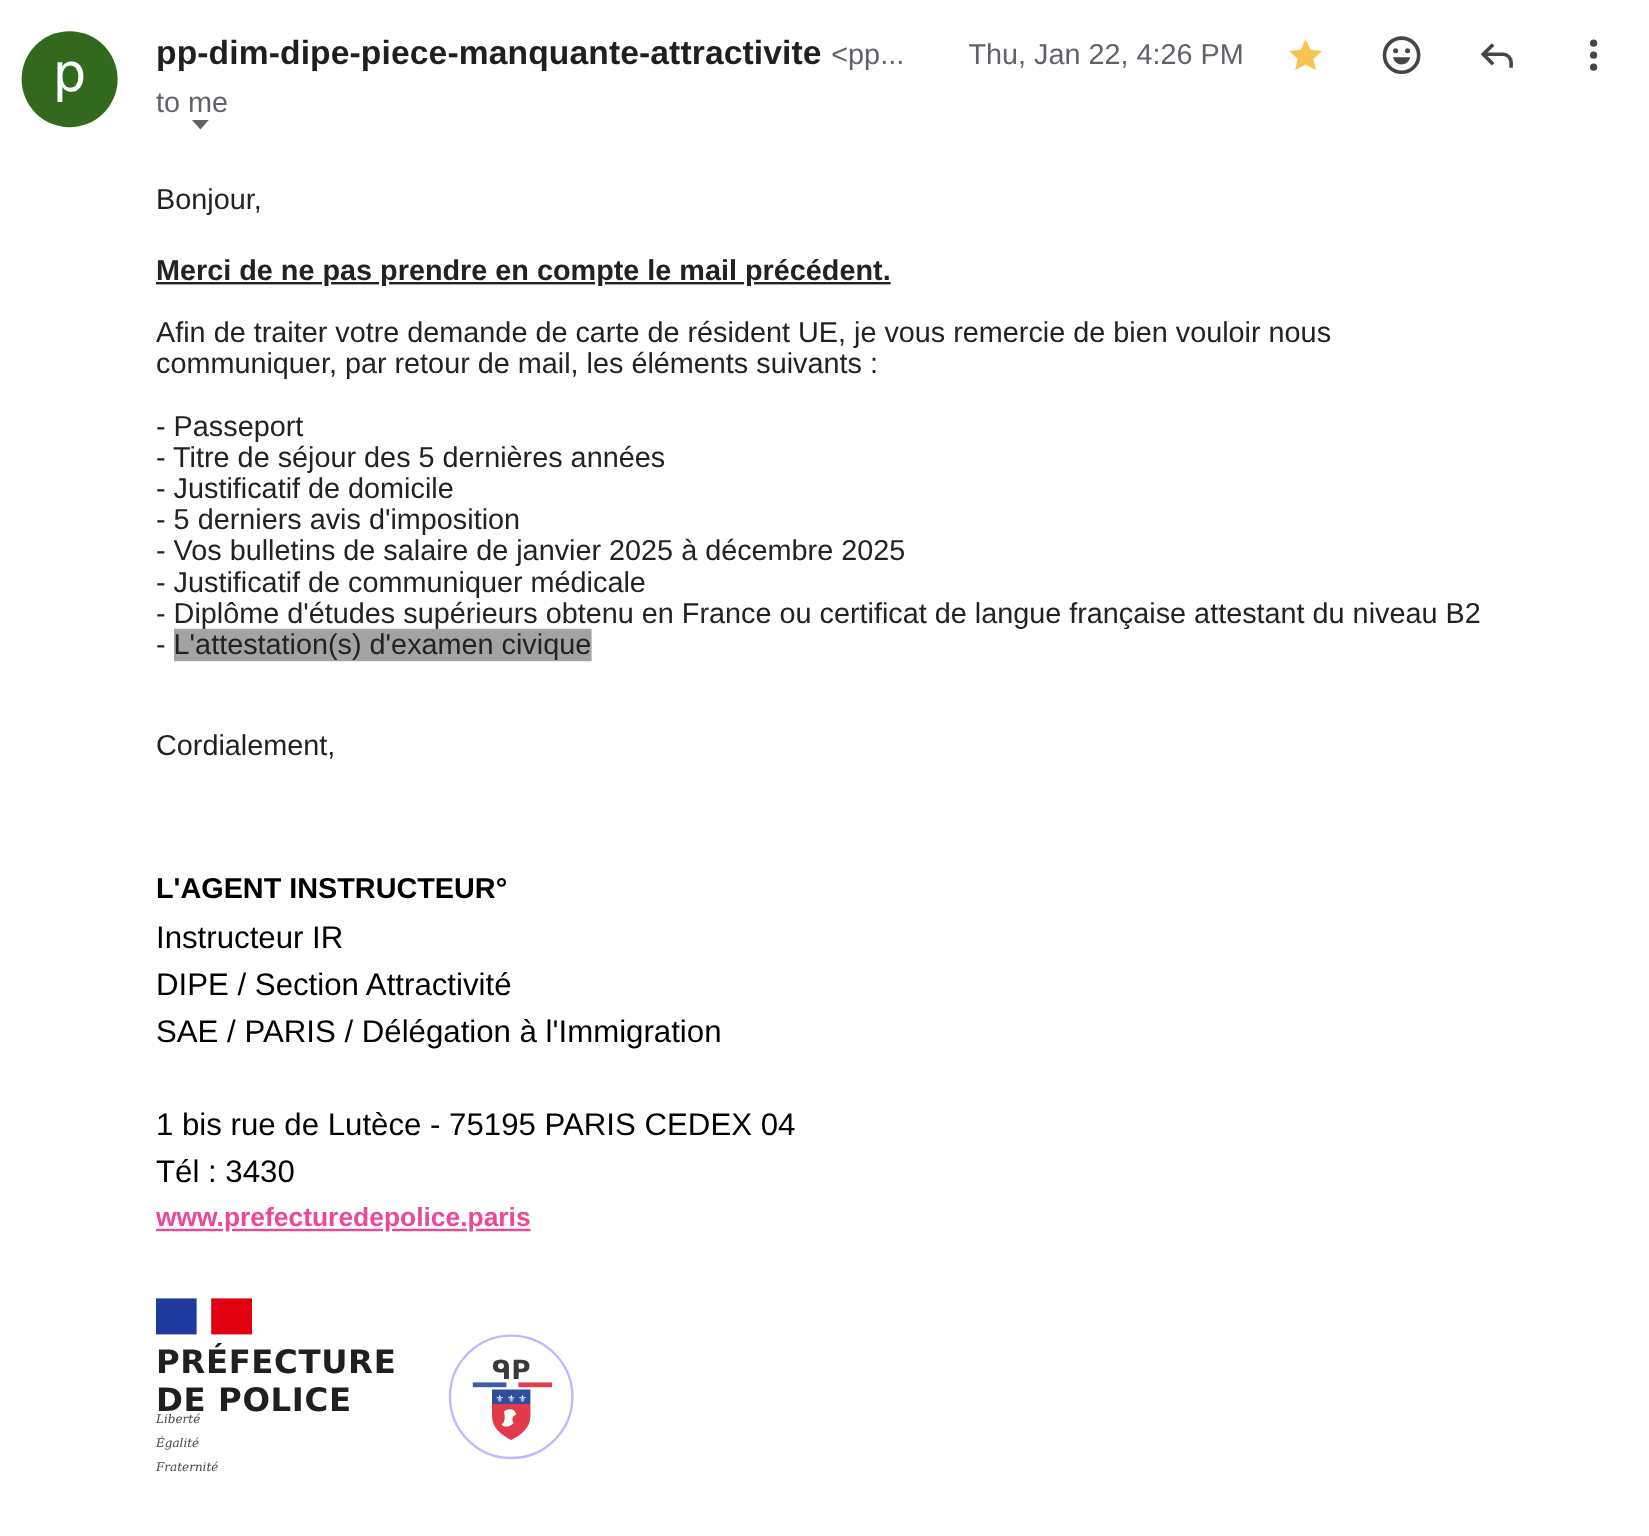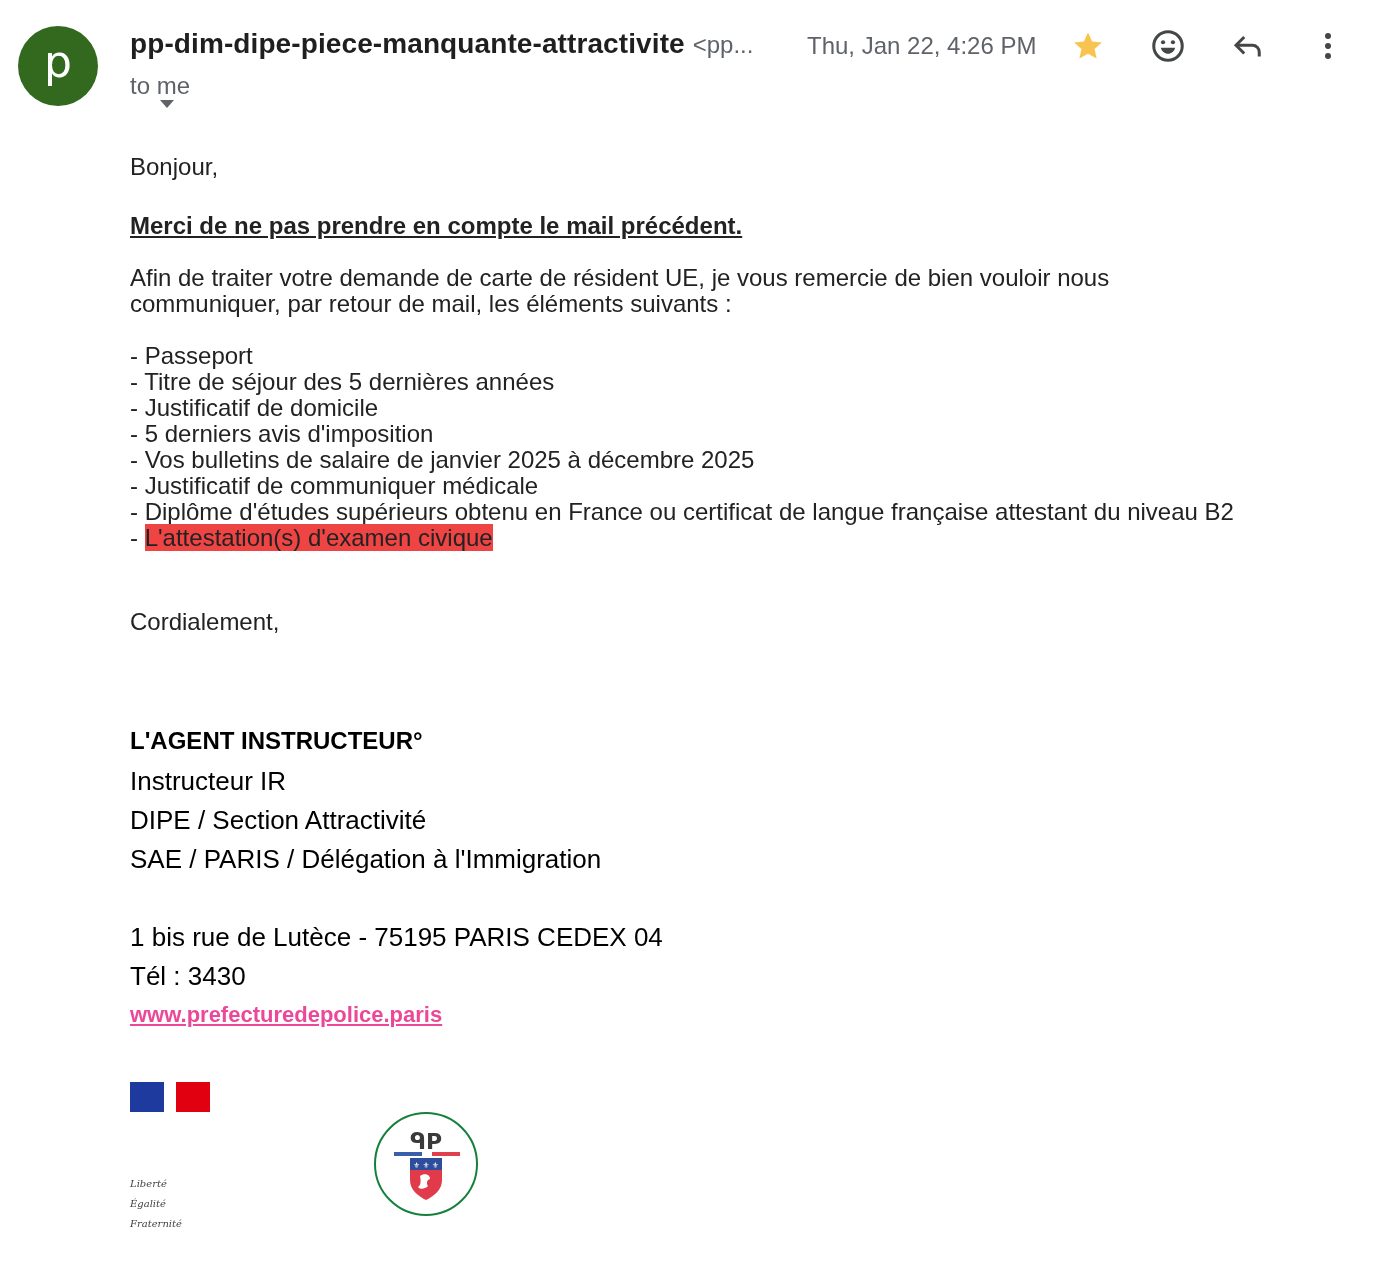--- a/index.html
+++ b/index.html
@@ -22,34 +22,34 @@
     .icon-btn { position: absolute; top: 26px; width: 40px; height: 40px; display: flex; align-items: center; justify-content: center; cursor: pointer; }
     .icon-btn svg { display: block; }
     .star-btn { left: 1068px; }
     .emoji-btn { left: 1148px; }
     .reply-btn { left: 1228px; }
     .more-btn { left: 1308px; }
 
     .body { position: absolute; left: 130px; top: 0; width: 1230px; font-family: "Liberation Sans", sans-serif; font-size: 24px; color: #222222; }
     .line { position: absolute; left: 0; white-space: nowrap; line-height: 26px; }
     .underline-bold { font-weight: bold; text-decoration: underline; }
-    .highlight { background: #ef4444; }
+    .highlight { background: #a3a3a3; }
     .sig-title { font-weight: bold; font-size: 24px; color: #000; }
     .sig-line { color: #000; font-size: 26px; }
     .sig-link { color: #ec4899; font-weight: bold; text-decoration: underline; font-size: 22px; cursor: pointer; }
 
     .logo-pp { position: absolute; left: 130px; top: 1082px; width: 200px; height: 170px; }
     .flag { position: absolute; left: 0; top: 0; width: 80px; height: 30px; }
     .flag .blue { position: absolute; left: 0; top: 0; width: 34px; height: 30px; background: #1e3a9e; }
     .flag .red { position: absolute; left: 46px; top: 0; width: 34px; height: 30px; background: #e1000f; }
     .flag .face { position: absolute; left: 34px; top: 0; width: 12px; height: 30px; background: #ffffff; }
     .logo-title { position: absolute; left: 0; top: 38px; font-family: "DejaVu Sans", sans-serif; font-weight: bold; font-size: 27px; line-height: 32px; color: #1f1f1f; letter-spacing: 0.5px; white-space: nowrap; }
     .motto { position: absolute; left: 0; top: 92px; font-family: "DejaVu Serif", serif; font-style: italic; font-size: 10px; line-height: 20px; color: #444; }
 
-    .pp-seal { position: absolute; left: 374px; top: 1112px; width: 104px; height: 104px; border-radius: 50%; border: 2px solid #15803d; background: #fff; }
+    .pp-seal { position: absolute; left: 374px; top: 1112px; width: 104px; height: 104px; border-radius: 50%; border: 2px solid #c4b5fd; background: #fff; }
   </style>
 </head>
 <body>
 
 <div class="avatar">
   <span>p</span>
 </div>
 
 <div class="sender-line">
   <span class="sender-name">pp-dim-dipe-piece-manquante-attractivite</span>
@@ -119,20 +119,24 @@
 <div class="logo-pp">
   <div class="flag">
     <div class="blue"></div>
     <div class="face">
       <svg width="12" height="30" viewBox="0 0 12 30">
           <path d="M0 0h6c-1 4 2 6 1 10 3 2 2 5 0 6 2 3 0 6-2 8-1 2-3 4-5 6z" fill="#ffffff"></path>
         </svg>
     </div>
     <div class="red"></div>
   </div>
+  <div class="logo-title">
+    <div>PRÉFECTURE</div>
+    <div>DE POLICE</div>
+  </div>
   <div class="motto">
     <div>Liberté</div>
     <div>Égalité</div>
     <div>Fraternité</div>
   </div>
 </div>
 
 <div class="pp-seal">
   <svg width="100" height="100" viewBox="0 0 100 100">
     <text x="50" y="35" text-anchor="middle" font-family="DejaVu Sans, sans-serif" font-weight="bold" font-size="22" fill="#3a3a3a">ᑫP</text>

